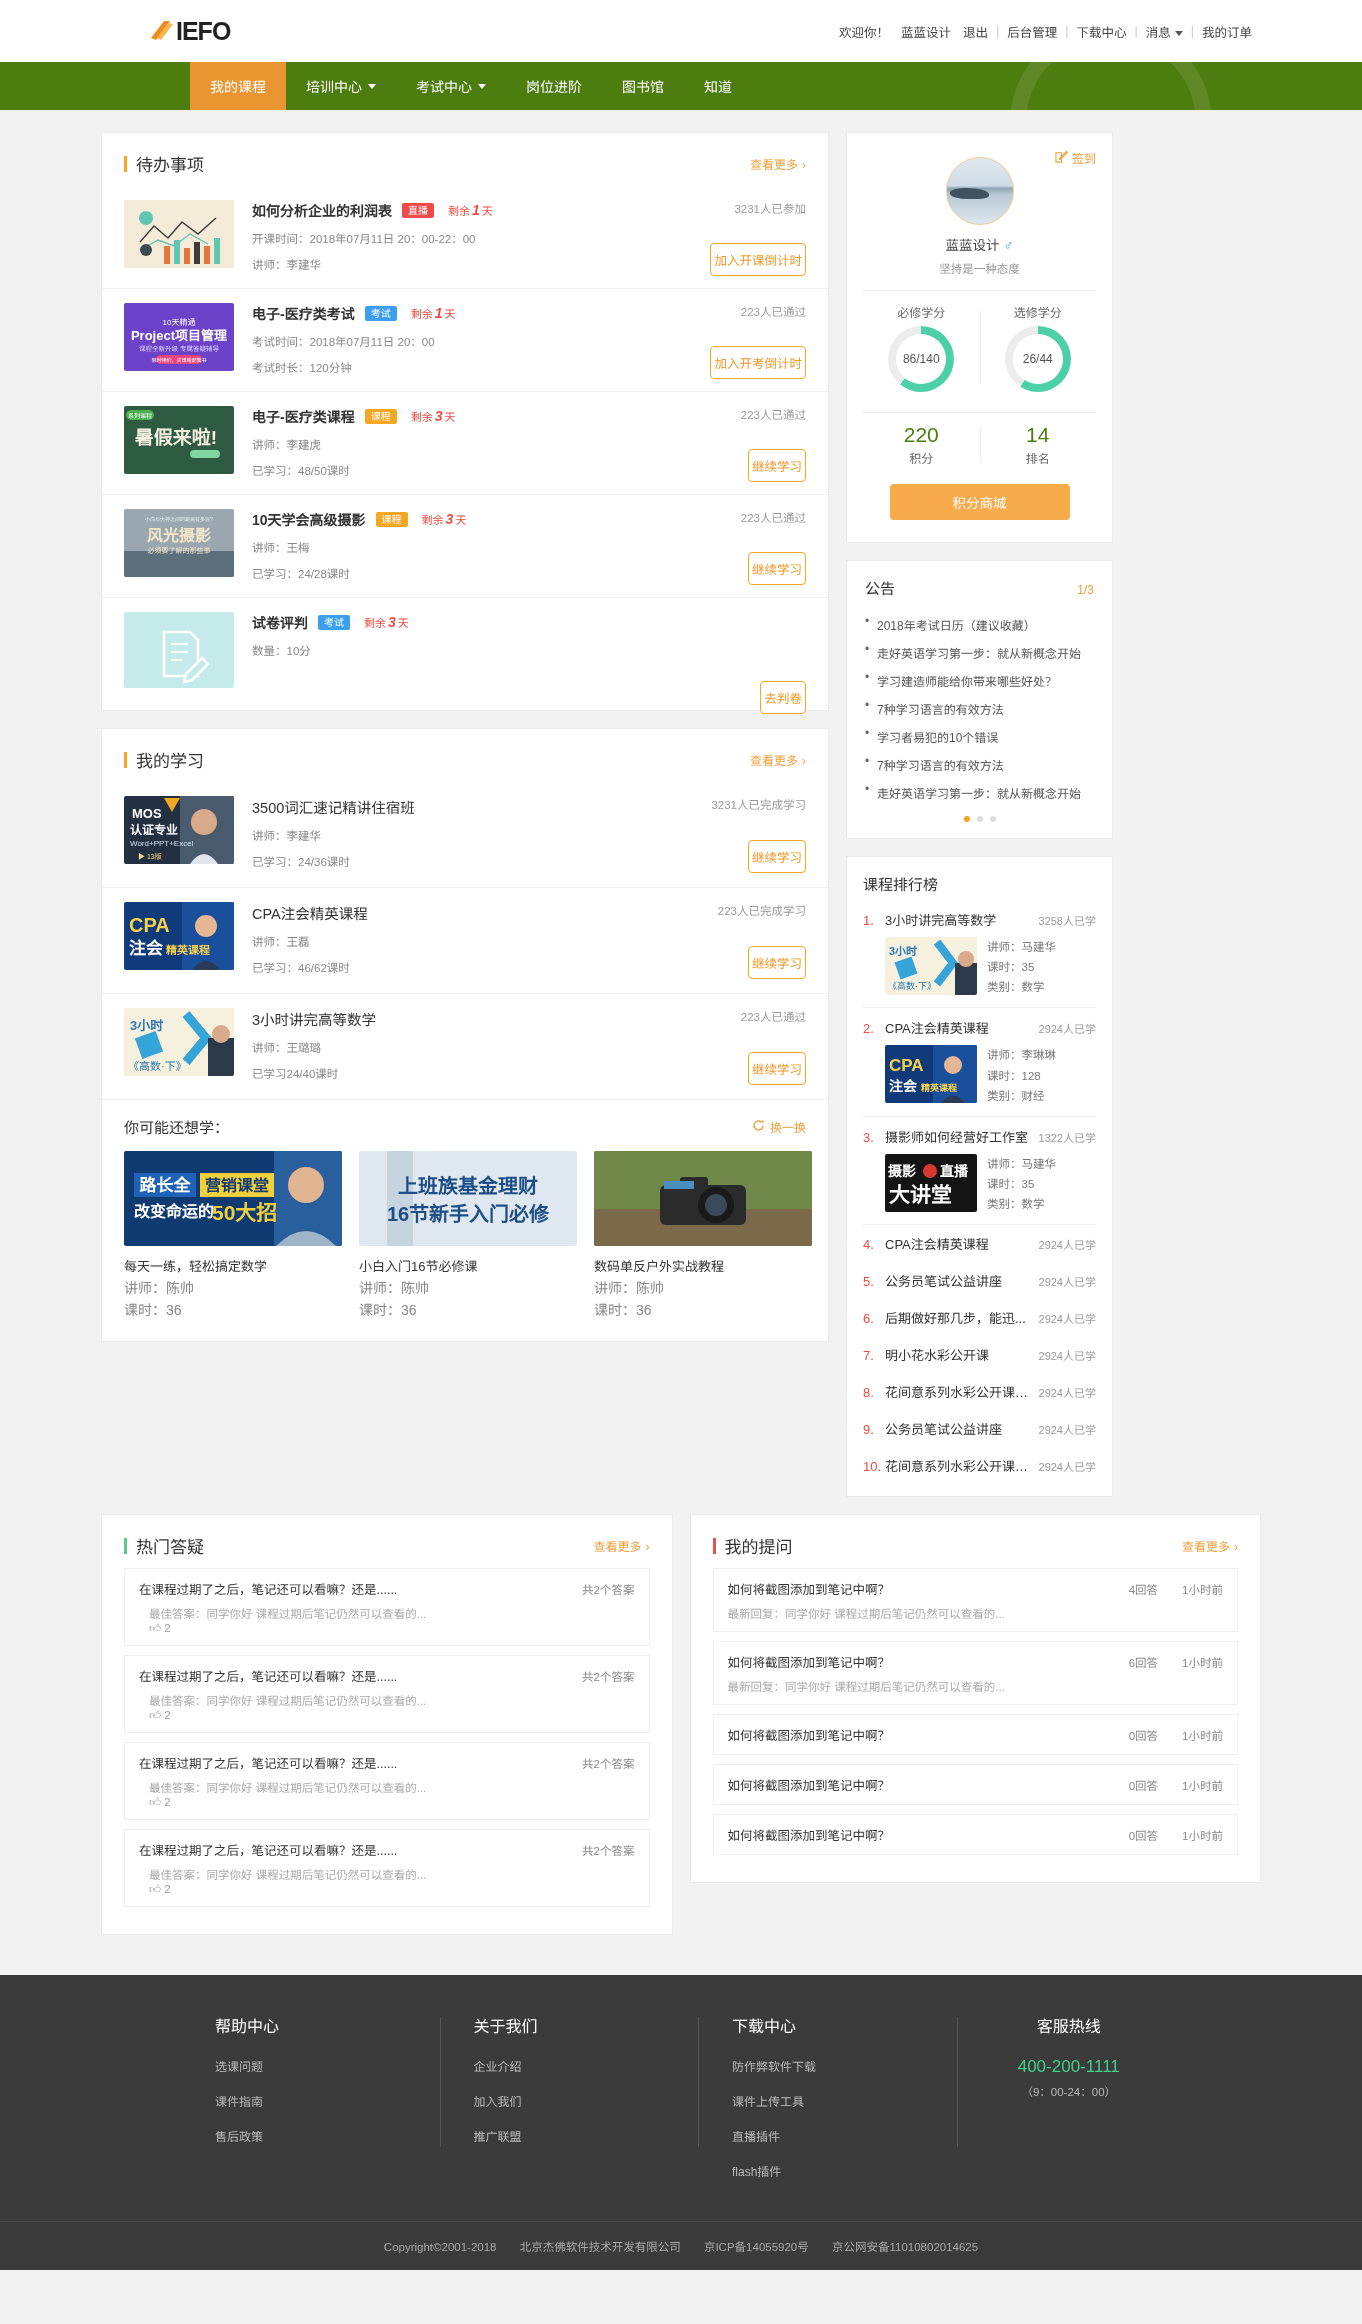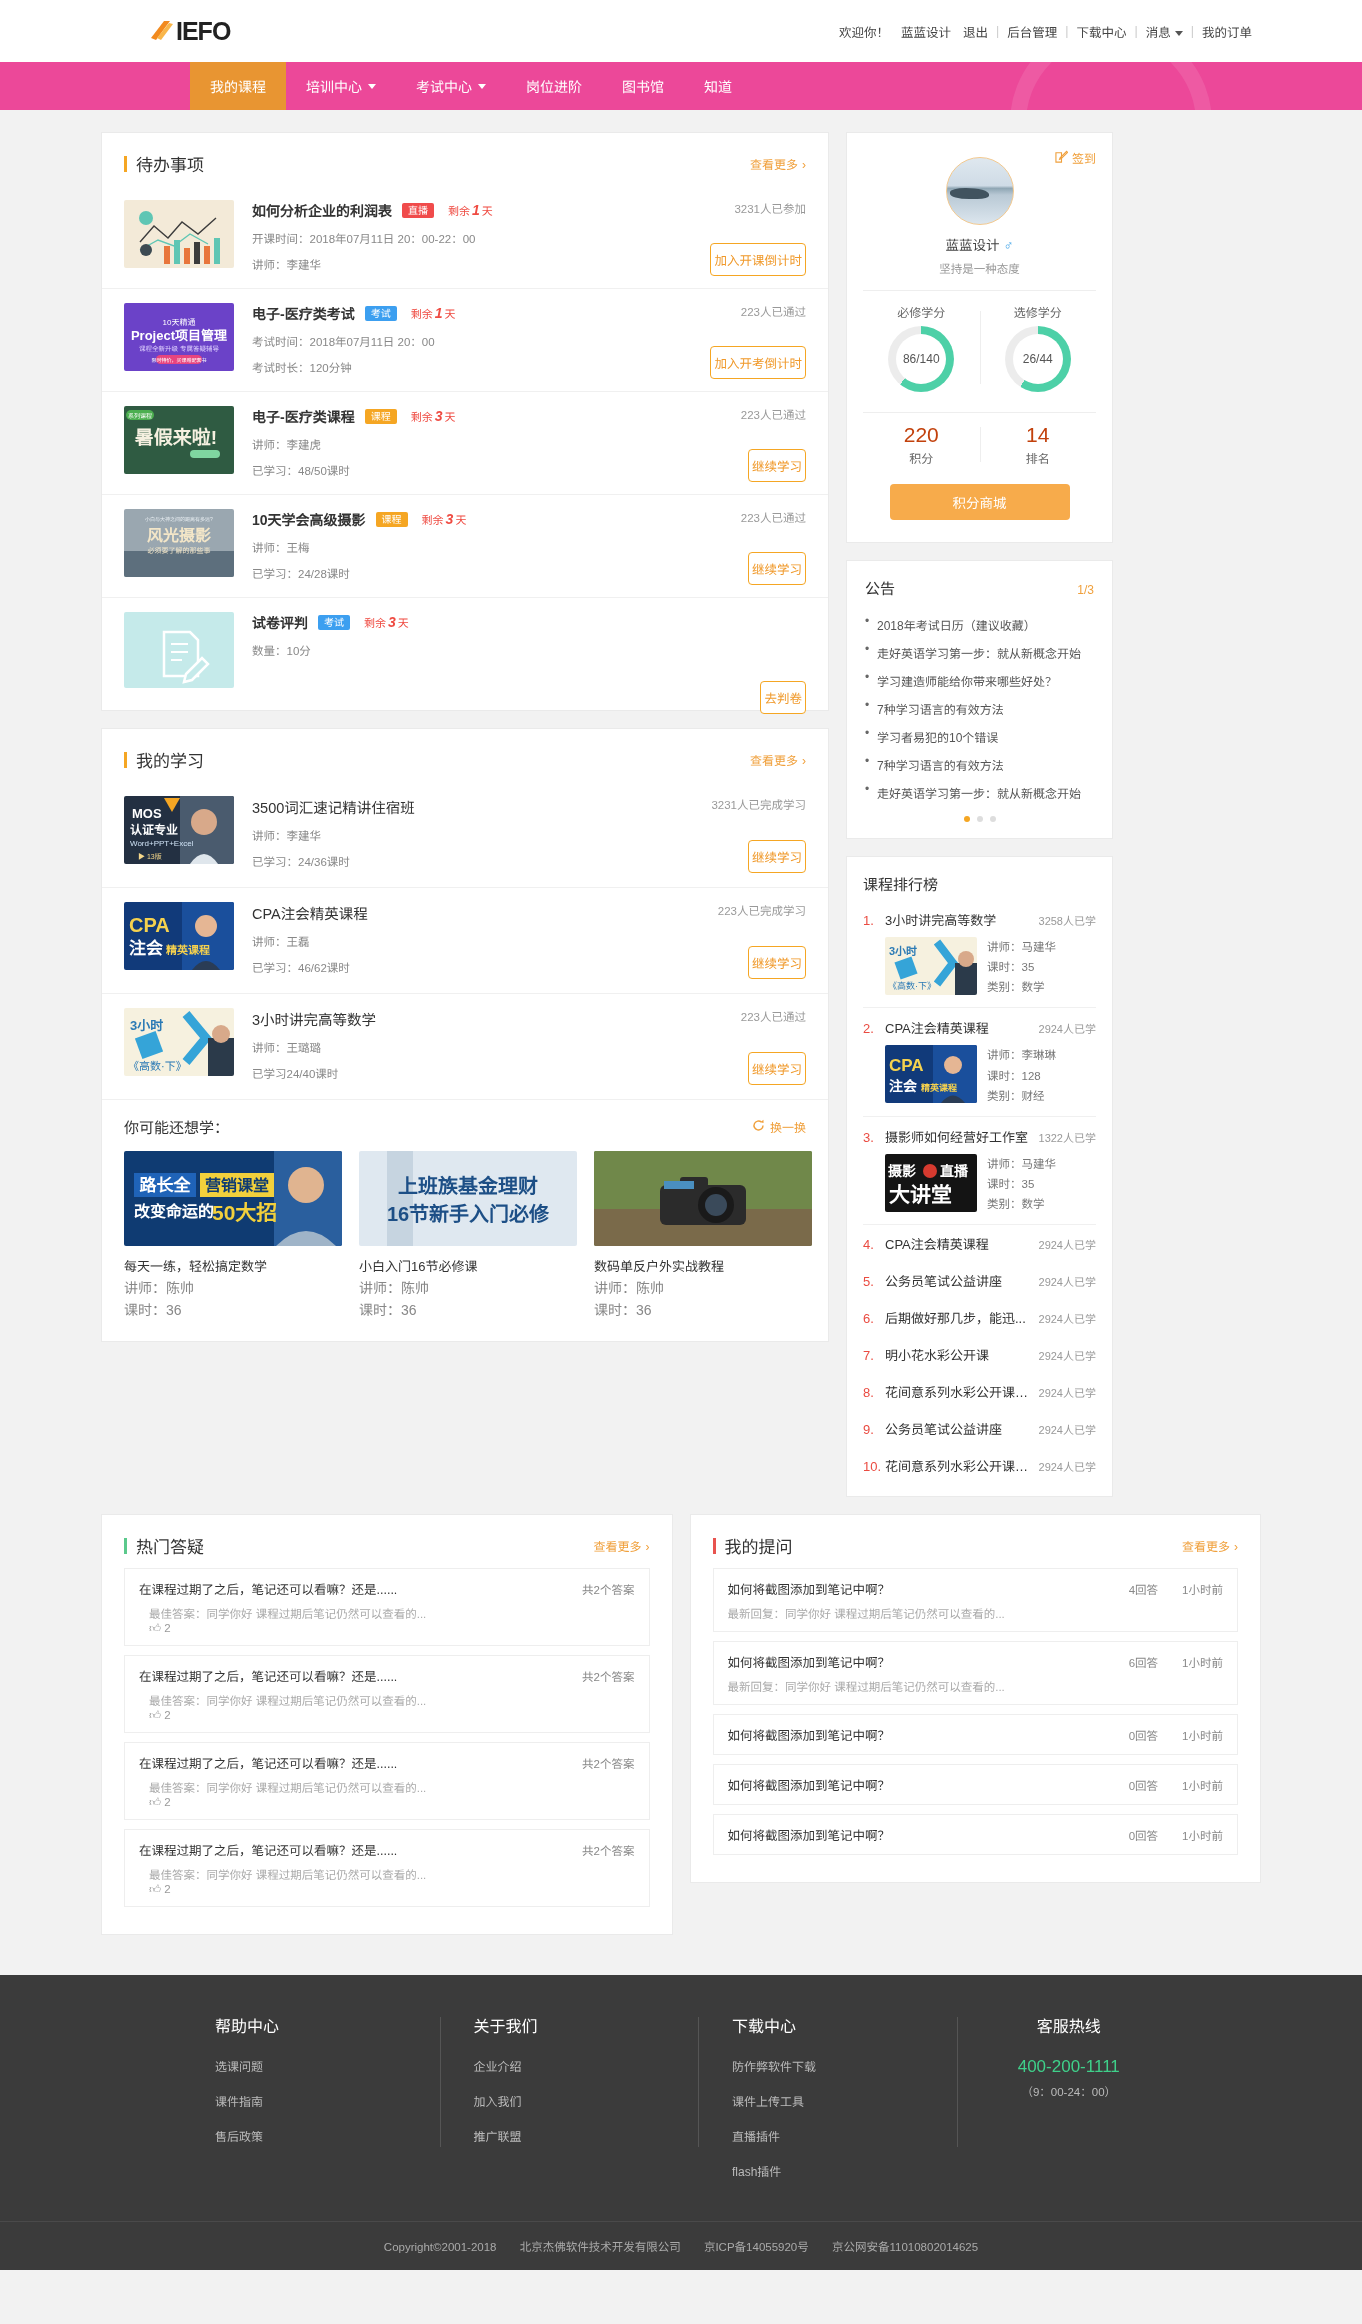--- a/index.html
+++ b/index.html
@@ -21,21 +21,21 @@
   .logo-mark { position: relative; width: 26px; height: 26px; }
   .logo-text { font-size: 25px; font-weight: bold; color: #222; letter-spacing: -1px; font-family: "Liberation Sans", sans-serif; }
   .toplinks { display: flex; align-items: center; font-size: 12.5px; color: #444; }
   .toplinks .tl { padding: 0 6px; white-space: nowrap; cursor: pointer; }
   .toplinks .sep { color: #ccc; padding: 0 2px; }
   .caret { display:inline-block; border-left:4px solid transparent; border-right:4px solid transparent;
            border-top:5px solid #555; margin-left:4px; vertical-align:middle; }
 
   
   .nav {
-    height: 48px; background: #ec4899; display: flex; align-items: stretch;
+    height: 48px; background: #4d7c0f; display: flex; align-items: stretch;
     padding-left: 190px; position: relative; overflow: hidden;
   }
   .nav::after{
     content:""; position:absolute; right:150px; top:-40px; width:170px; height:170px;
     border:16px solid rgba(255,255,255,.10); border-radius:50%;
   }
   .nav-item {
     display: flex; align-items: center; padding: 0 20px; color: #fff;
     font-size: 14px; cursor: pointer; position: relative; z-index:2; white-space: nowrap;
   }
@@ -96,21 +96,21 @@
   .credits { display:flex; padding: 12px 0 6px 0; }
   .credit { flex:1; text-align:center; position:relative; }
   .credit + .credit::before{ content:""; position:absolute; left:0; top:8px; bottom:8px; width:1px; background:#eee; }
   .credit-label { font-size:12px; color:#666; margin-bottom:6px; }
   .ring { width:66px; height:66px; margin:0 auto; border-radius:50%; display:flex; align-items:center; justify-content:center; position:relative;}
   .ring .hole { width:50px; height:50px; background:#fff; border-radius:50%; display:flex; align-items:center; justify-content:center;
                 font-size:12px; color:#555; }
   .stats { display:flex; padding: 10px 0 4px 0; }
   .stat { flex:1; text-align:center; position:relative; }
   .stat + .stat::before{ content:""; position:absolute; left:0; top:4px; bottom:4px; width:1px; background:#eee; }
-  .stat-num { font-size:21px; color:#c2410c; }
+  .stat-num { font-size:21px; color:#4d7c0f; }
   .stat-label { font-size:12px; color:#666; margin-top:2px; }
   .btn-mall { display:block; width:180px; margin:14px auto 2px auto; background:#f7ab4b; color:#fff;
               text-align:center; font-size:13.5px; padding:8px 0; border-radius:4px; cursor:pointer; border:none; }
 
   
   .notice { padding: 16px 18px 10px 18px; }
   .notice-head { display:flex; justify-content:space-between; align-items:baseline; }
   .notice-title { font-size:15px; color:#333; }
   .notice-page { font-size:12px; color:#f0a03c; }
   .notice-list { list-style:none; margin-top:12px; }

